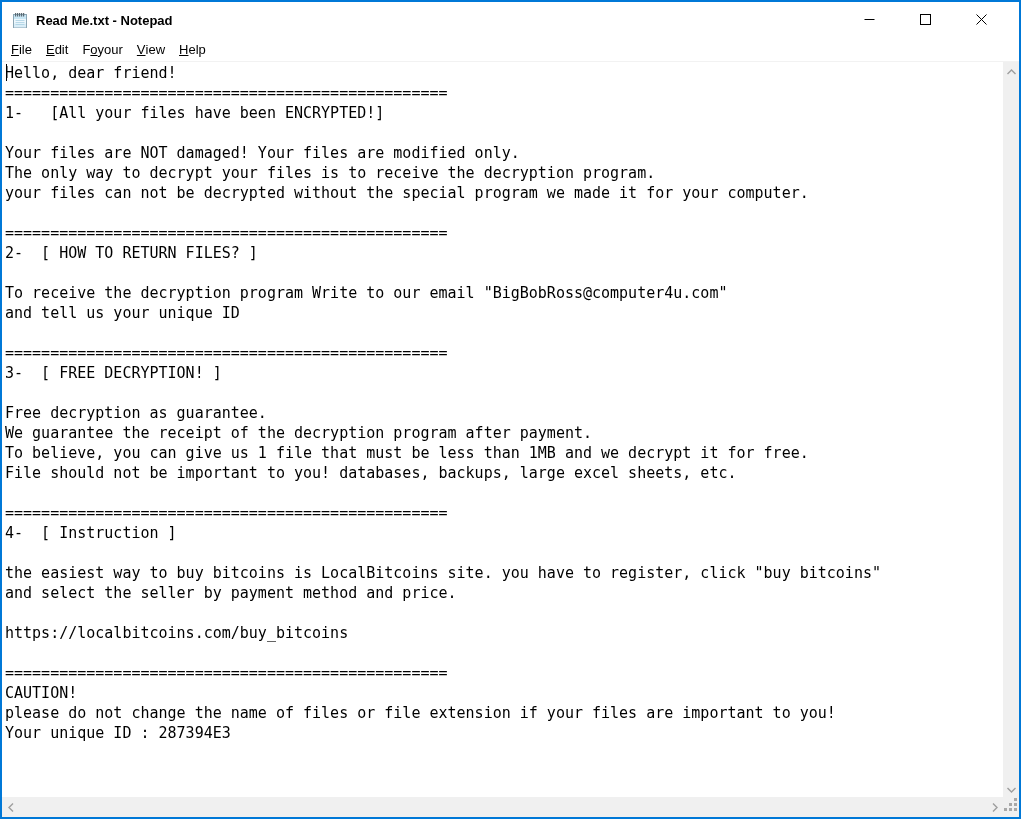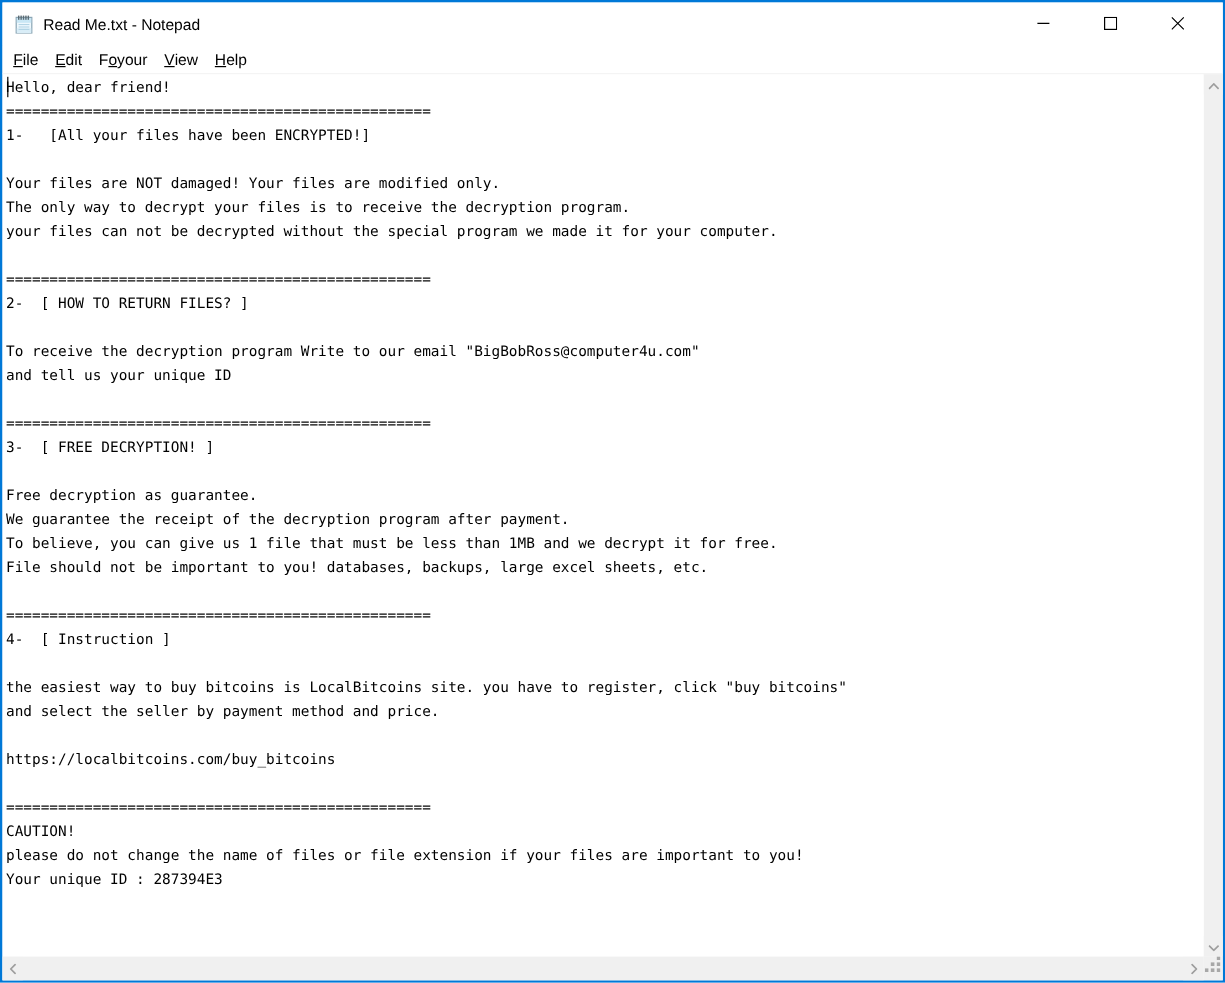--- a/index.html
+++ b/index.html
@@ -12,20 +12,21 @@
     background:#ffffff;
     font-family:"Liberation Sans", sans-serif;
     overflow:hidden;
   }
 
   
   .titlebar {
     height:36px;
     display:flex; align-items:center;
     background:#ffffff;
+    font-weight:bold;
   }
   .app-icon { width:18px; height:18px; margin-left:9px; flex:0 0 auto; }
   .title {
     margin-left:7px;
     font-size:13px; color:#000000;
     white-space:nowrap;
   }
   .controls { margin-left:auto; margin-right:10px; display:flex; height:36px; }
   .ctrl-btn {
     width:56px; height:100%;
@@ -44,21 +45,21 @@
   }
   .menu-item { display:flex; align-items:center; padding:0 7px; white-space:pre; }
   .menu-item .u { text-decoration:underline; }
 
   
   .body { display:flex; height:735px; }
   .textarea { position:relative; flex:1 1 auto; background:#ffffff; overflow:hidden; }
   pre.doc {
     margin:0; padding:1px 0 0 3px;
     font-family:"DejaVu Sans Mono","Liberation Mono",monospace;
-    font-size:12px; line-height:20px;
+    font-size:15px; line-height:20px;
     color:#000000;
     white-space:pre;
   }
   .caret { position:absolute; left:4px; top:2px; width:1px; height:17px; background:#000000; }
 
   
   .vscroll {
     flex:0 0 16px; width:16px;
     background:#f0f0f0;
     display:flex; flex-direction:column; justify-content:space-between; align-items:center;

